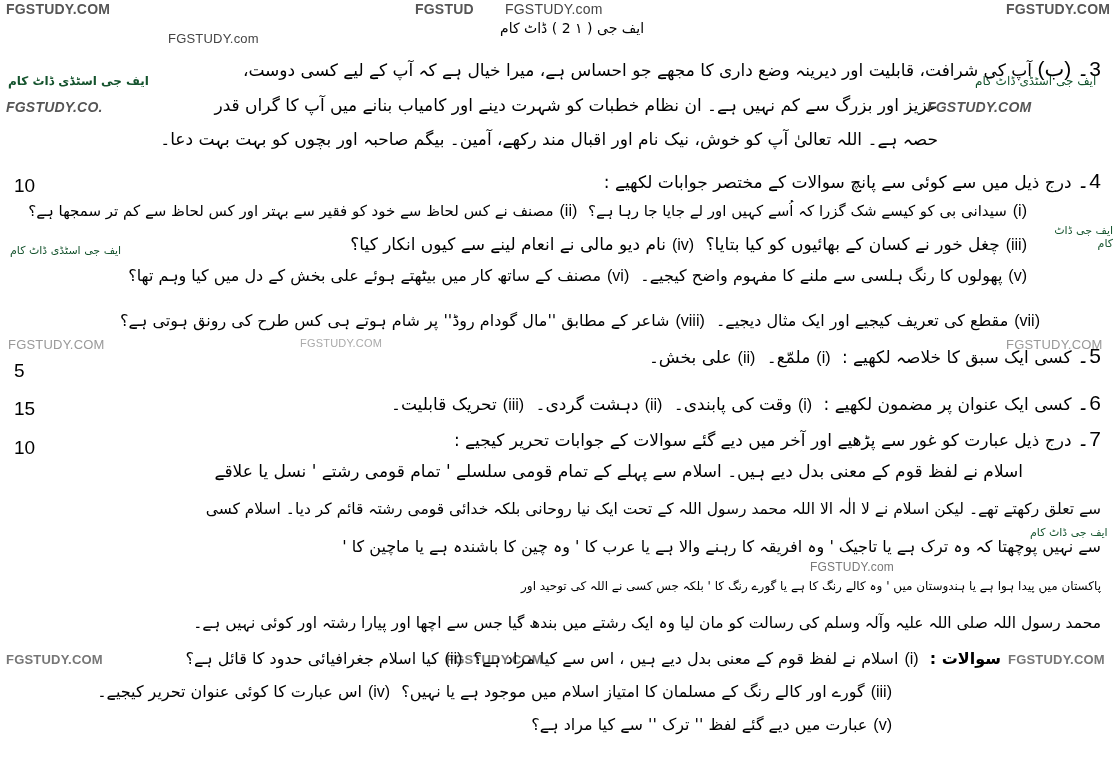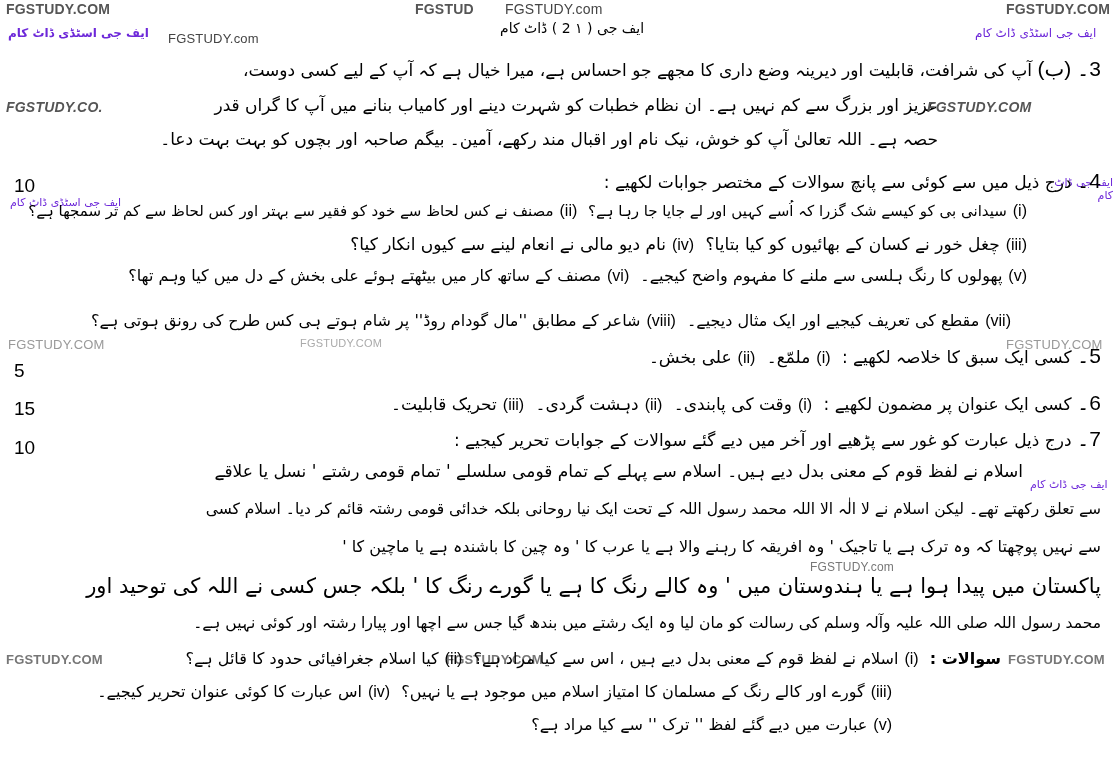--- a/index.html
+++ b/index.html
@@ -7,21 +7,21 @@
     width: 1113px; height: 762px; position: relative; overflow: hidden;
     font-family: "DejaVu Sans", sans-serif; color: #000;
   }
   .wm {
     position: absolute; font-family: "Liberation Sans", sans-serif;
     font-weight: bold; color: #555; font-size: 14px; letter-spacing: 0.2px;
   }
   .wm.light { font-weight: normal; color: #444; }
   .wm.italic { font-style: italic; }
   .wm.faint { color: #aaa; font-size: 10px; font-weight: normal; }
-  .small-urdu { position: absolute; font-size: 11px; direction: rtl; color: #6d28d9; }
+  .small-urdu { position: absolute; font-size: 11px; direction: rtl; color: #14532d; margin-top: 48px; }
   .hdr-center { position: absolute; left: 500px; top: 20px; font-size: 14px; direction: rtl; white-space: nowrap; }
   .marks { position: absolute; left: 14px; font-family: "Liberation Sans", sans-serif; font-size: 19px; }
   .line {
     position: absolute; direction: rtl; white-space: nowrap;
     font-family: "DejaVu Sans", sans-serif; font-size: 17px; line-height: 22px;
     text-align: right;
   }
   .qnum { font-family: "Liberation Sans", sans-serif; font-size: 21px; }
   .roman { font-family: "Liberation Sans", sans-serif; font-size: 16px; direction: ltr; unicode-bidi: isolate; margin: 0 6px; }
   .bold { font-weight: bold; }
@@ -61,21 +61,21 @@
   <span class="roman">(ii)</span><span>مصنف نے کس لحاظ سے خود کو فقیر سے بہتر اور کس لحاظ سے کم تر سمجھا ہے؟</span>
 </div>
 <div class="line" style="right:80px;top:233px;">
   <span class="roman">(iii)</span><span>چغل خور نے کسان کے بھائیوں کو کیا بتایا؟</span>
   <span class="roman">(iv)</span><span>نام دیو مالی نے انعام لینے سے کیوں انکار کیا؟</span>
 </div>
 <div class="line" style="right:80px;top:265px;font-size:16px;">
   <span class="roman">(v)</span><span>پھولوں کا رنگ ہلسی سے ملنے کا مفہوم واضح کیجیے۔</span>
   <span class="roman">(vi)</span><span>مصنف کے ساتھ کار میں بیٹھتے ہوئے علی بخش کے دل میں کیا وہم تھا؟</span>
 </div>
-<div class="line" style="right:96px;top:310px;font-size:16px;margin-left:19px;">
+<div class="line" style="right:67px;top:310px;font-size:16px;margin-left:19px;">
   <span class="roman">(vii)</span><span>مقطع کی تعریف کیجیے اور ایک مثال دیجیے۔</span>
   <span class="roman">(viii)</span><span>شاعر کے مطابق ''مال گودام روڈ'' پر شام ہوتے ہی کس طرح کی رونق ہوتی ہے؟</span>
 </div>
 
 <div class="wm faint" style="left:8px;top:337px;font-size:13px;color:#999;">FGSTUDY.COM</div>
 <div class="wm faint" style="left:300px;top:337px;font-size:11px;">FGSTUDY.COM</div>
 <div class="wm faint" style="left:1006px;top:337px;font-size:13px;color:#999;">FGSTUDY.COM</div>
 
 <div class="marks" style="top:360px;">5</div>
 <div class="line" style="right:12px;top:345px;">
@@ -98,21 +98,21 @@
 <div class="line" style="right:12px;top:428px;">
   <span class="qnum">7۔</span>
   <span>درج ذیل عبارت کو غور سے پڑھیے اور آخر میں دیے گئے سوالات کے جوابات تحریر کیجیے :</span>
 </div>
 
 <div class="small-urdu" style="left:1030px;top:478px;">ایف جی ڈاٹ کام</div>
 <div class="line" style="right:90px;top:460px;">اسلام نے لفظ قوم کے معنی بدل دیے ہیں۔ اسلام سے پہلے کے تمام قومی سلسلے ' تمام قومی رشتے ' نسل یا علاقے</div>
 <div class="line" style="right:12px;top:498px;font-size:15.5px;">سے تعلق رکھتے تھے۔ لیکن اسلام نے لا الٰہ الا اللہ محمد رسول اللہ کے تحت ایک نیا روحانی بلکہ خدائی قومی رشتہ قائم کر دیا۔ اسلام کسی</div>
 <div class="line" style="right:12px;top:536px;font-size:16px;">سے نہیں پوچھتا کہ وہ ترک ہے یا تاجیک ' وہ افریقہ کا رہنے والا ہے یا عرب کا ' وہ چین کا باشندہ ہے یا ماچین کا '</div>
 <div class="wm light" style="left:810px;top:560px;font-size:12px;color:#777;">FGSTUDY.com</div>
-<div class="line" style="right:12px;top:575px;font-size:21px;">پاکستان میں پیدا ہوا ہے یا ہندوستان میں ' وہ کالے رنگ کا ہے یا گورے رنگ کا ' بلکہ جس کسی نے اللہ کی توحید اور</div>
+<div class="line" style="right:12px;top:575px;font-size:12px;">پاکستان میں پیدا ہوا ہے یا ہندوستان میں ' وہ کالے رنگ کا ہے یا گورے رنگ کا ' بلکہ جس کسی نے اللہ کی توحید اور</div>
 <div class="line" style="right:12px;top:612px;font-size:15.5px;text-align:center;">محمد رسول اللہ صلی اللہ علیہ وآلہ وسلم کی رسالت کو مان لیا وہ ایک رشتے میں بندھ گیا جس سے اچھا اور پیارا رشتہ اور کوئی نہیں ہے۔</div>
 
 <div class="wm" style="left:6px;top:652px;font-size:13px;color:#777;">FGSTUDY.COM</div>
 <div class="wm" style="left:446px;top:652px;font-size:13px;color:#777;">FGSTUDY.COM</div>
 <div class="wm" style="left:1008px;top:652px;font-size:13px;color:#777;">FGSTUDY.COM</div>
 
 <div class="line" style="right:112px;top:648px;font-size:16px;">
   <span class="bold">سوالات :</span>
   <span class="roman">(i)</span><span>اسلام نے لفظ قوم کے معنی بدل دیے ہیں ، اس سے کیا مراد ہے؟</span>
   <span class="roman">(ii)</span><span>کیا اسلام جغرافیائی حدود کا قائل ہے؟</span>

